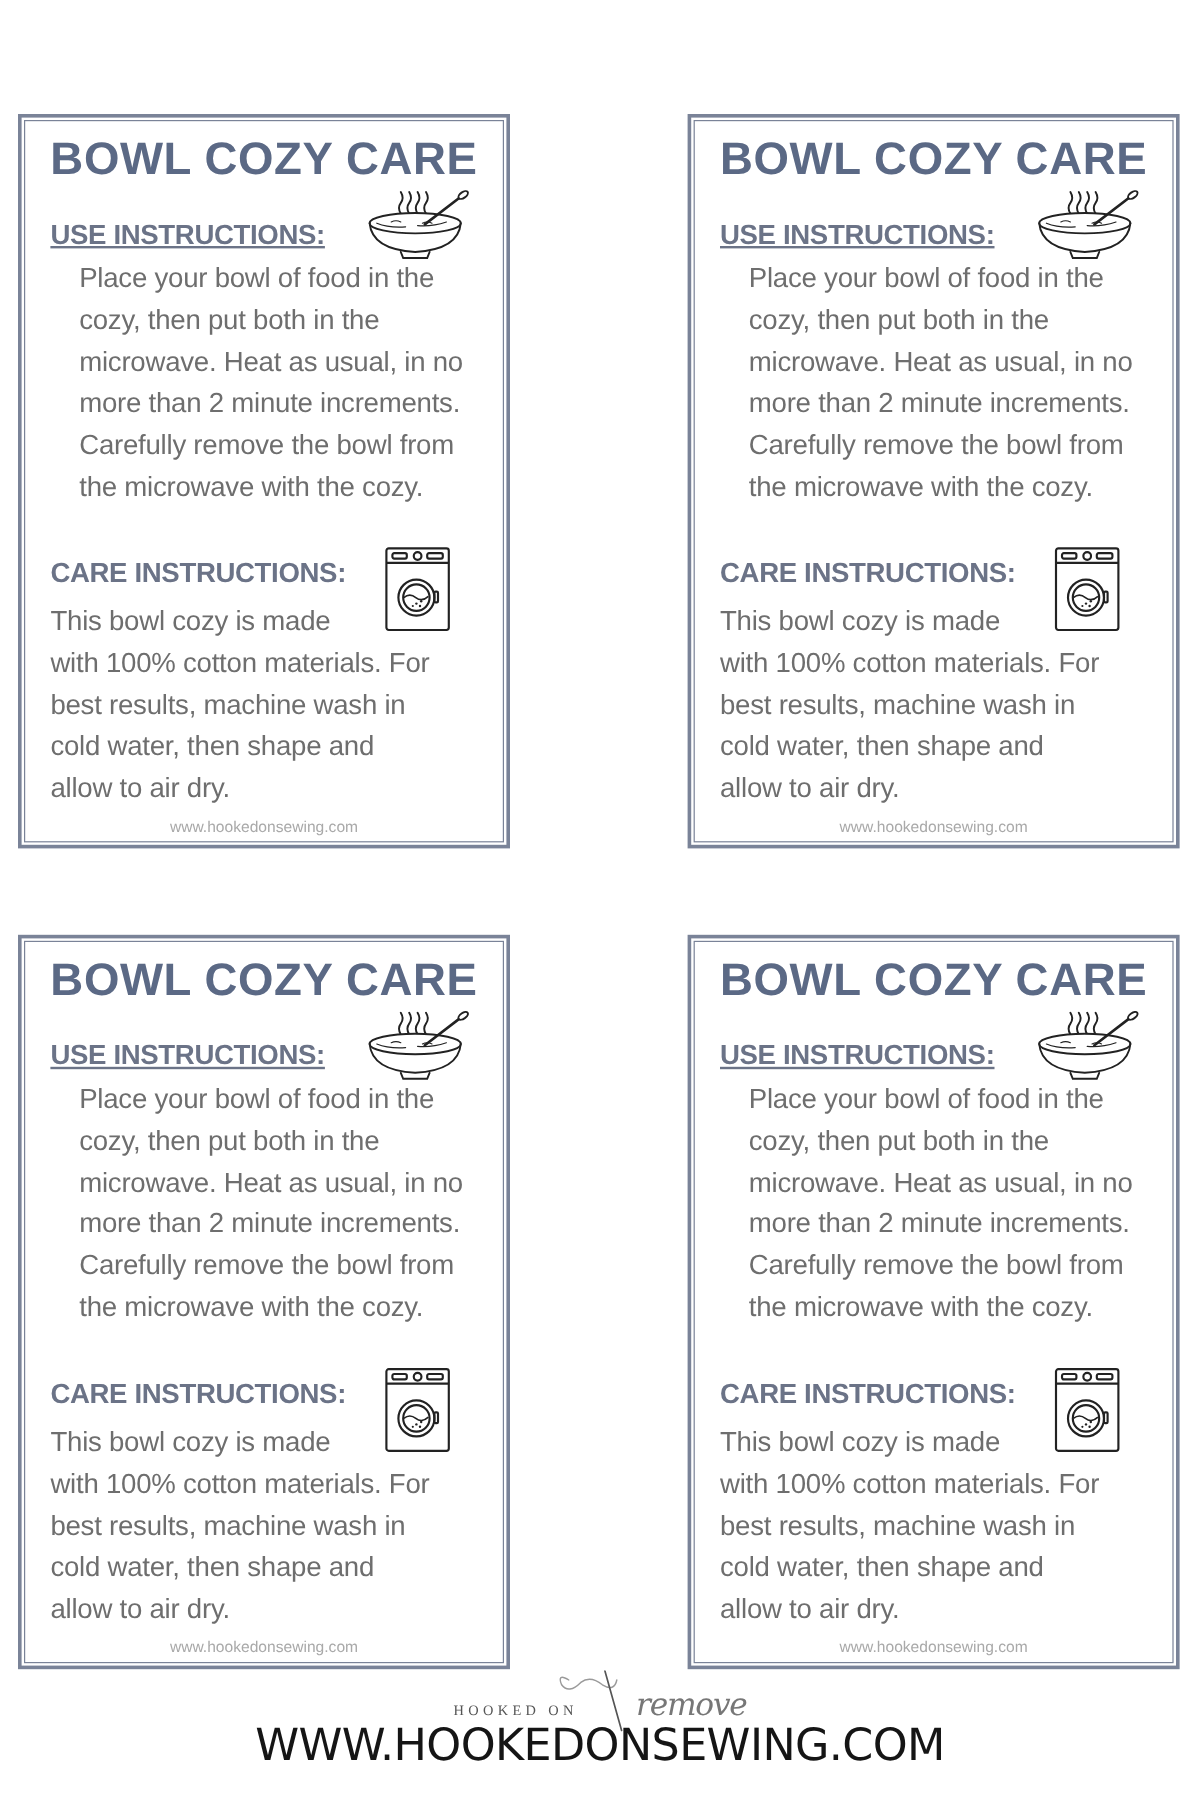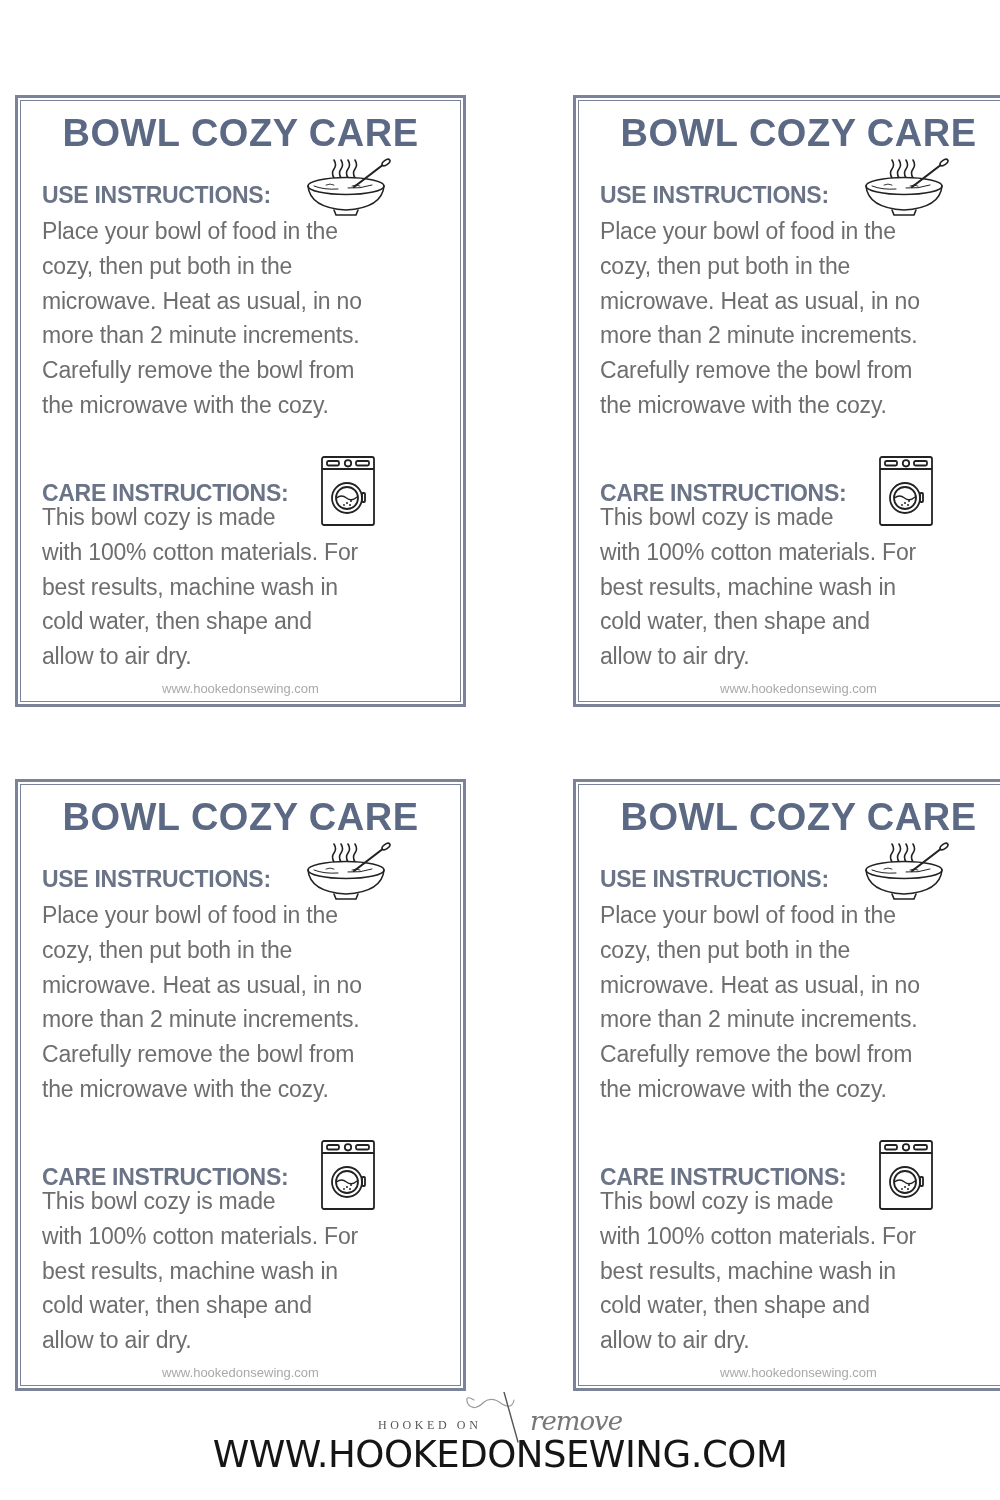--- a/index.html
+++ b/index.html
@@ -2,48 +2,48 @@
 <html><head>
   <meta charset="utf-8">
   <style>
     html, body { margin: 0; padding: 0; }
     body {
       width: 1000px; height: 1500px; background: #ffffff;
       position: relative; overflow: hidden;
       font-family: "Liberation Sans", "DejaVu Sans", sans-serif;
     }
     .card {
-      position: absolute; width: 451px; height: 612px; box-sizing: border-box;
+      position: absolute; width: 410px; height: 612px; box-sizing: border-box;
       border: 3px solid #7a8398; background: #fff;
     }
     .card-inner {
       position: absolute; left: 2px; top: 2px; right: 2px; bottom: 2px;
       border: 1.5px solid #7a8398; box-sizing: border-box;
     }
     .card.c0 { left: 15px; top: 95px; }
     .card.c1 { left: 573px; top: 95px; }
     .card.c2 { left: 15px; top: 779px; }
     .card.c3 { left: 573px; top: 779px; }
 
     .title {
       position: absolute; left: 0; right: 0; top: 14px; text-align: center;
       font-size: 38px; font-weight: bold; color: #5b6985; letter-spacing: 0.5px;
     }
     .heading {
       position: absolute; left: 24px; font-size: 23px; font-weight: bold;
       color: #6b7387; letter-spacing: -0.3px;
     }
-    .heading.use { top: 84px; }
-    .heading.care { top: 382px; }
+    .heading.use { top: 84px; text-decoration: underline; }
+    .heading.care { top: 366px; }
     .body {
       position: absolute; left: 24px; width: 370px; font-size: 23px; line-height: 34.8px;
       color: #6e6e6e; letter-spacing: -0.2px; margin: 0;
     }
     .body .ln { display: block; white-space: nowrap; }
-    .body.use { top: 116px; }
+    .body.use { top: 116px; margin-left: 24px; }
     .body.care { top: 402px; }
     .url {
       position: absolute; left: 0; right: 0; bottom: 8px; text-align: center;
       font-size: 13px; color: #a9a9a9;
     }
     .bowl-icon { position: absolute; left: 286px; top: 58px; width: 88px; height: 62px; }
     .washer-icon { position: absolute; left: 302px; top: 357px; width: 56px; height: 72px; }
 
     .footer-logo {
       position: absolute; left: 378px; top: 1392px; width: 250px; height: 52px;

